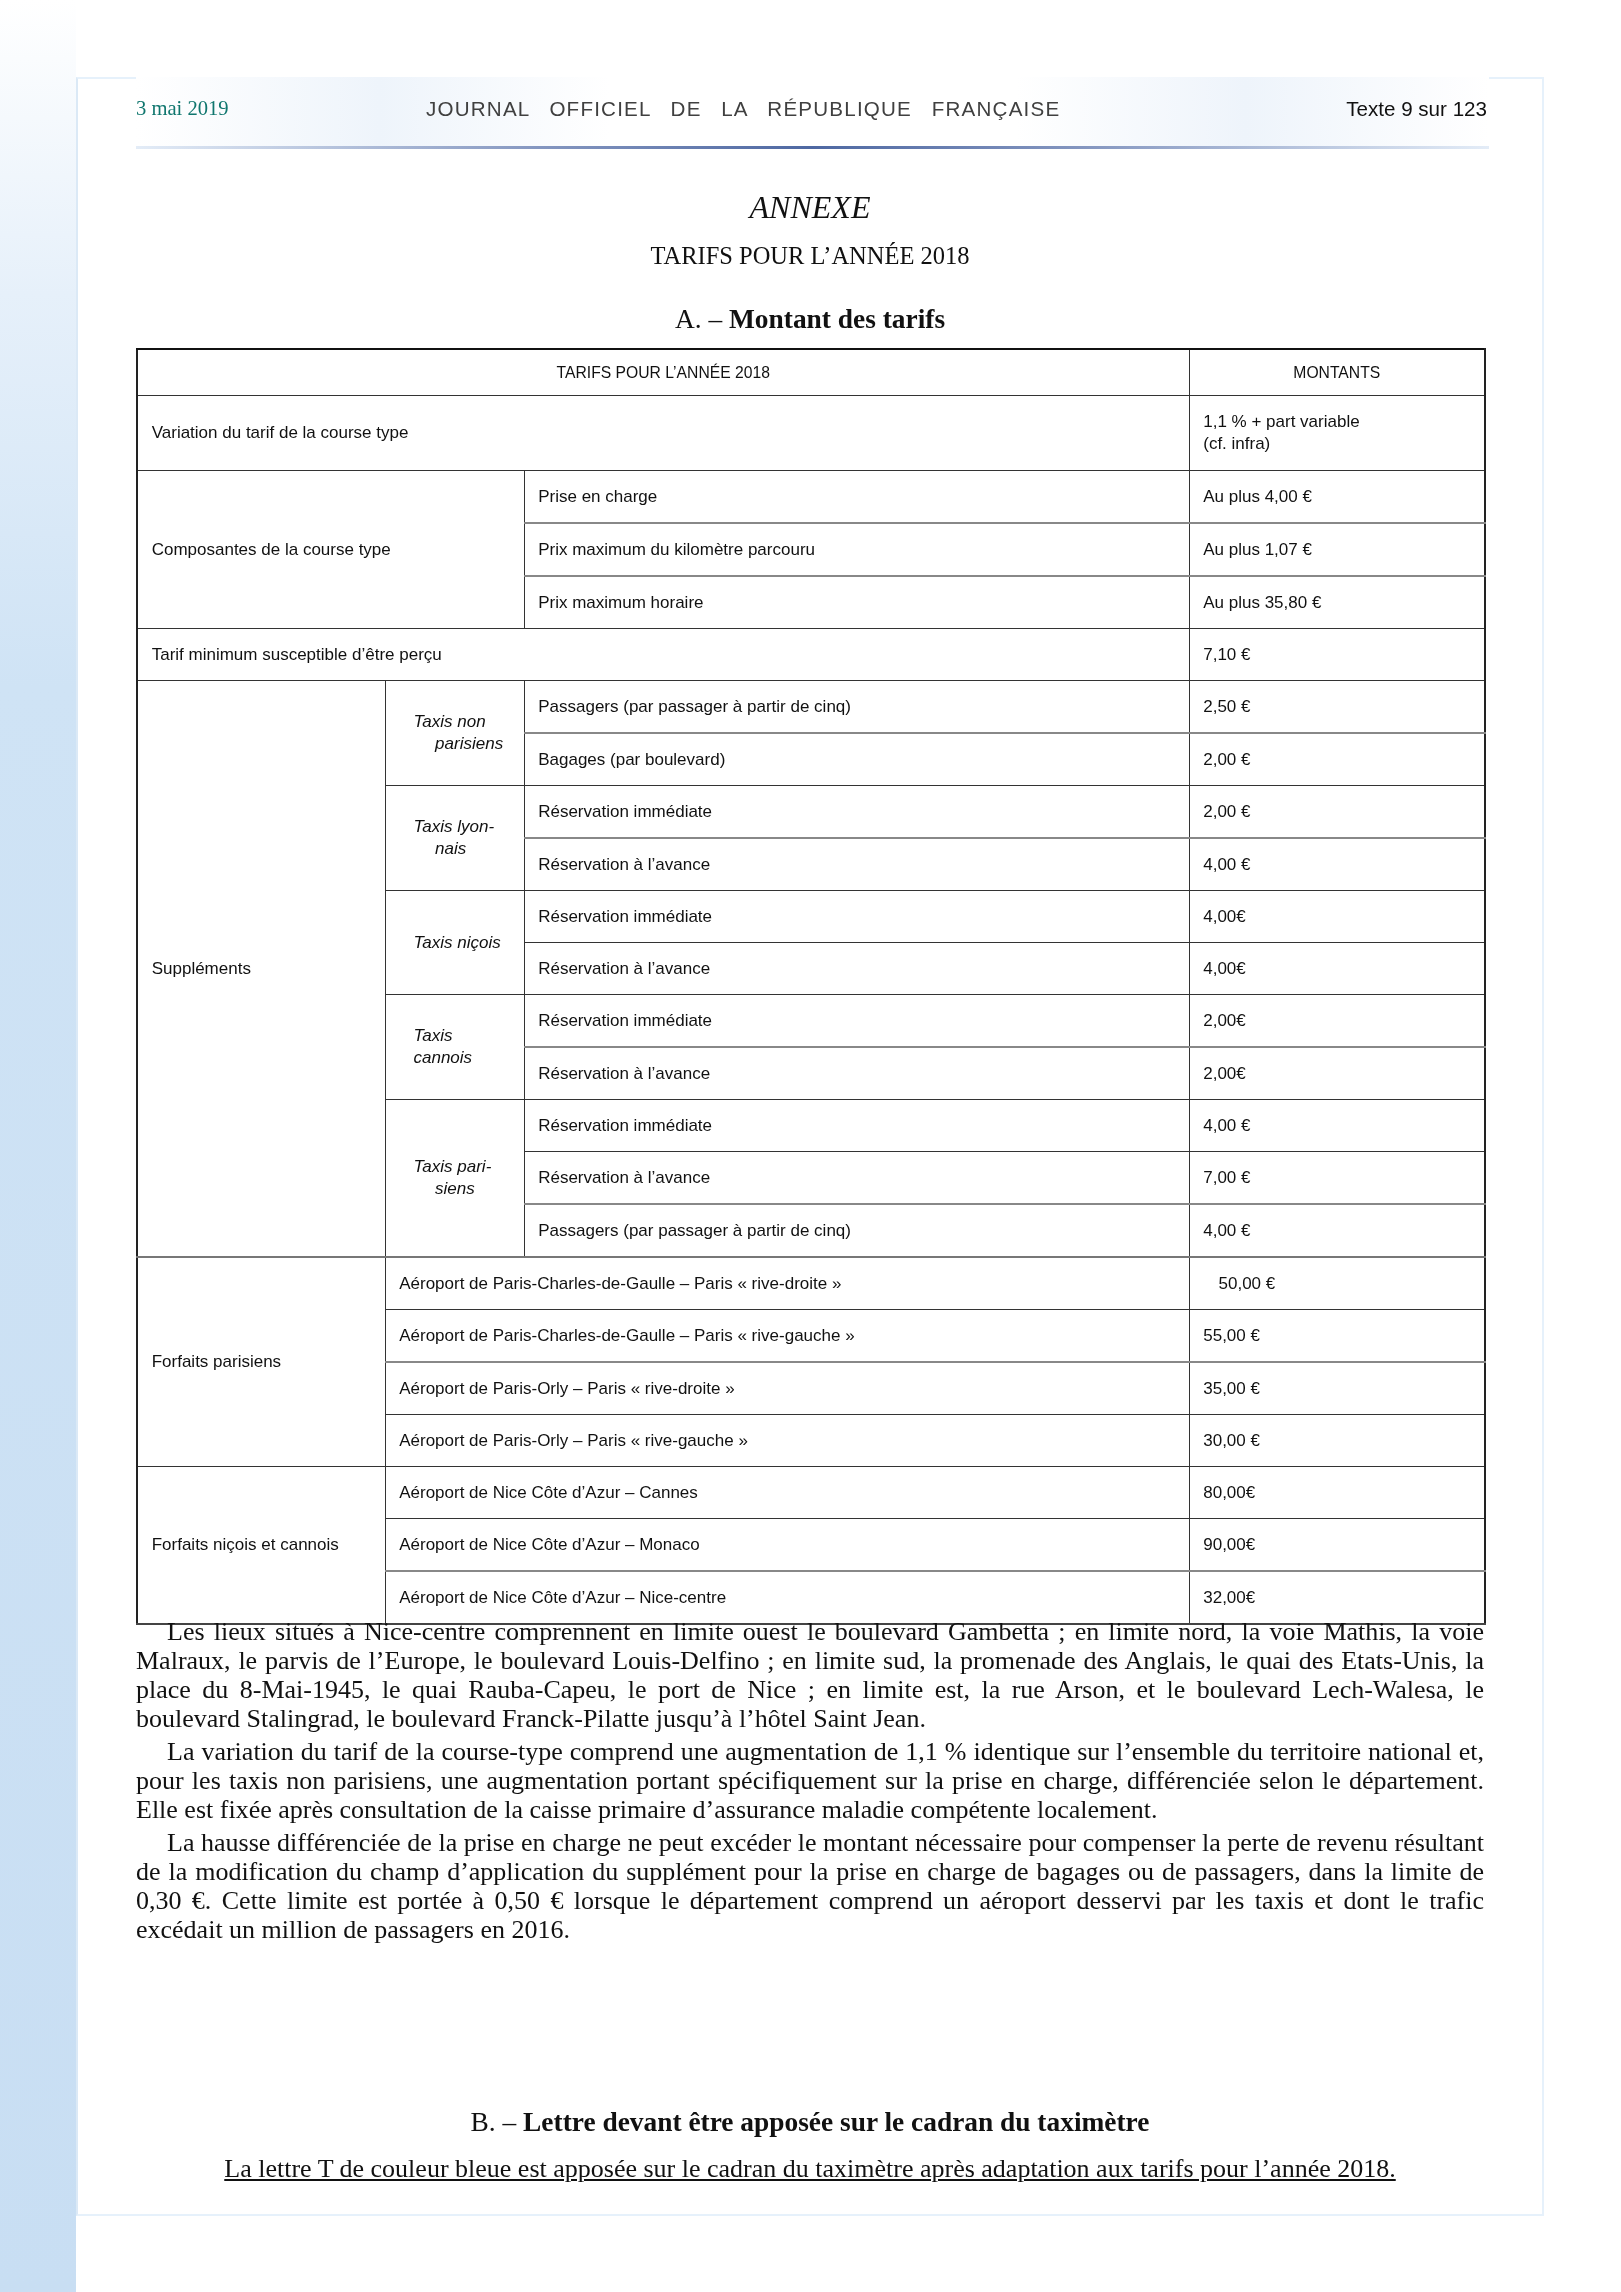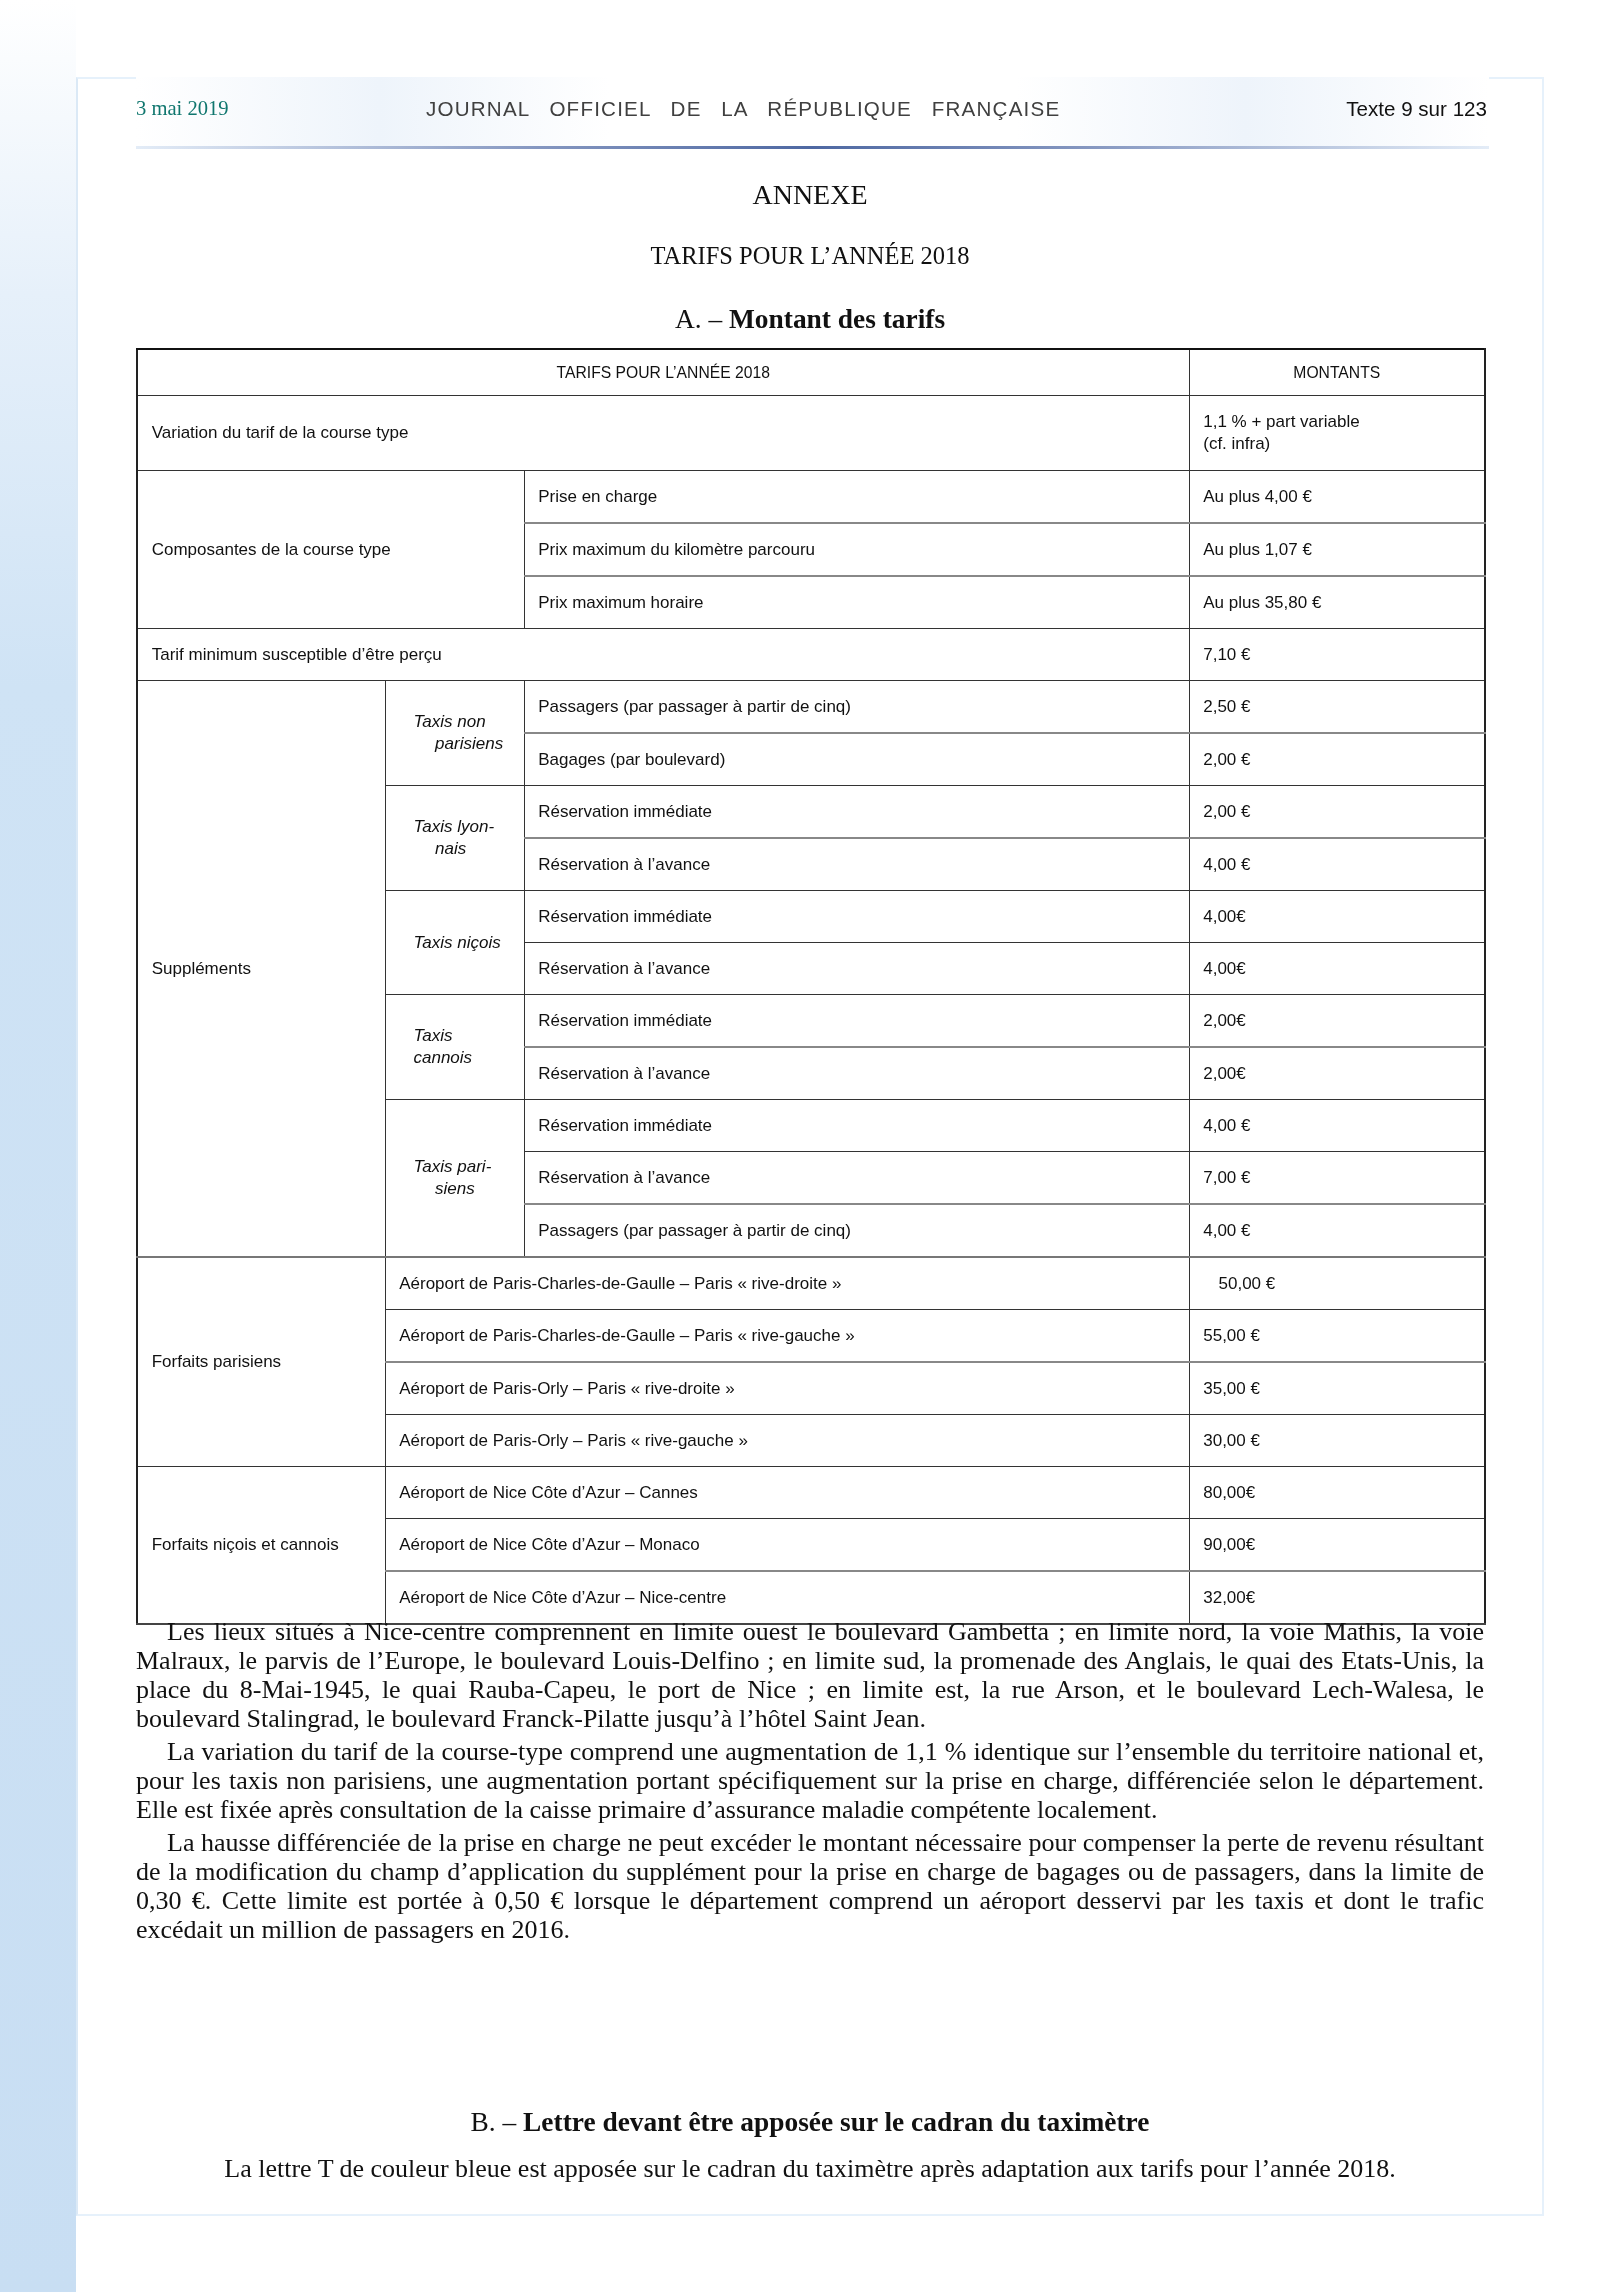--- a/index.html
+++ b/index.html
@@ -27,21 +27,21 @@
     background:linear-gradient(to right, #e3ecf7 0%, #8496c0 30%, #4e68a2 50%, #8496c0 70%, #e3ecf7 100%);
   }
   .hdr-date, .hdr-title, .hdr-page {
     position:absolute; top:96px; font-family:"Liberation Sans", sans-serif; font-size:20.6px; line-height:25.5px;
   }
   .hdr-date { left:136px; color:#0f766e;font-family:Liberation Serif, serif; }
   .hdr-title { left:426px; width:745px; color:#404040; letter-spacing:1.2px; word-spacing:2.9px; }
   .hdr-page { right:134px; color:#111; }
 
   .center-title { position:absolute; left:136px; width:1348px; text-align:center; color:#111; }
-  .t-annexe { top:179px; font-size:28px; }
+  .t-annexe { top:189px; font-size:32px;font-style:italic; }
   .t-tarifs { top:242px; font-size:24.5px; }
   .t-secA { top:304px; font-size:27.4px; }
   .t-secA b, .t-secB b { font-weight:bold; }
 
   table.tarifs {
     position:absolute; left:136px; top:348px; width:1348px;
     border-collapse:collapse; table-layout:fixed;
     font-family:"Liberation Sans", sans-serif; font-size:17px; color:#111;
     border-top:2.9px solid #111; border-bottom:2.9px solid #444;
     border-left:2px solid #222; border-right:2px solid #222;
@@ -56,21 +56,21 @@
   table.tarifs td.tall { height:74px; }
   table.tarifs td.sub { padding-left:28px;font-style:italic; }
   table.tarifs td.sub span.l2 { display:block; padding-left:21.6px; }
 
   .body-text {
     position:absolute; left:136px; top:1617px; width:1348px;
     font-size:26px; line-height:29px; text-align:justify; color:#111;
   }
   .body-text p { margin:0 0 3.9px 0; text-indent:31px; }
   .t-secB { top:2107px; font-size:27.4px; }
-  .final-text { position:absolute; left:136px; top:2154px; width:1348px; font-size:26px; line-height:29px; text-align:center; }
+  .final-text { position:absolute; left:136px; top:2154px; width:1348px; font-size:26px; line-height:29px; text-align:center;text-decoration:underline; }
 </style>
 </head>
 <body>
 
 <div class="left-band"></div>
 <div class="frame"></div>
 <div class="header"></div>
 <div class="header-rule"></div>
 <div class="hdr-date">3 mai 2019</div>
 <div class="hdr-title" style="white-space:pre;">JOURNAL  OFFICIEL  DE  LA  RÉPUBLIQUE  FRANÇAISE</div>

